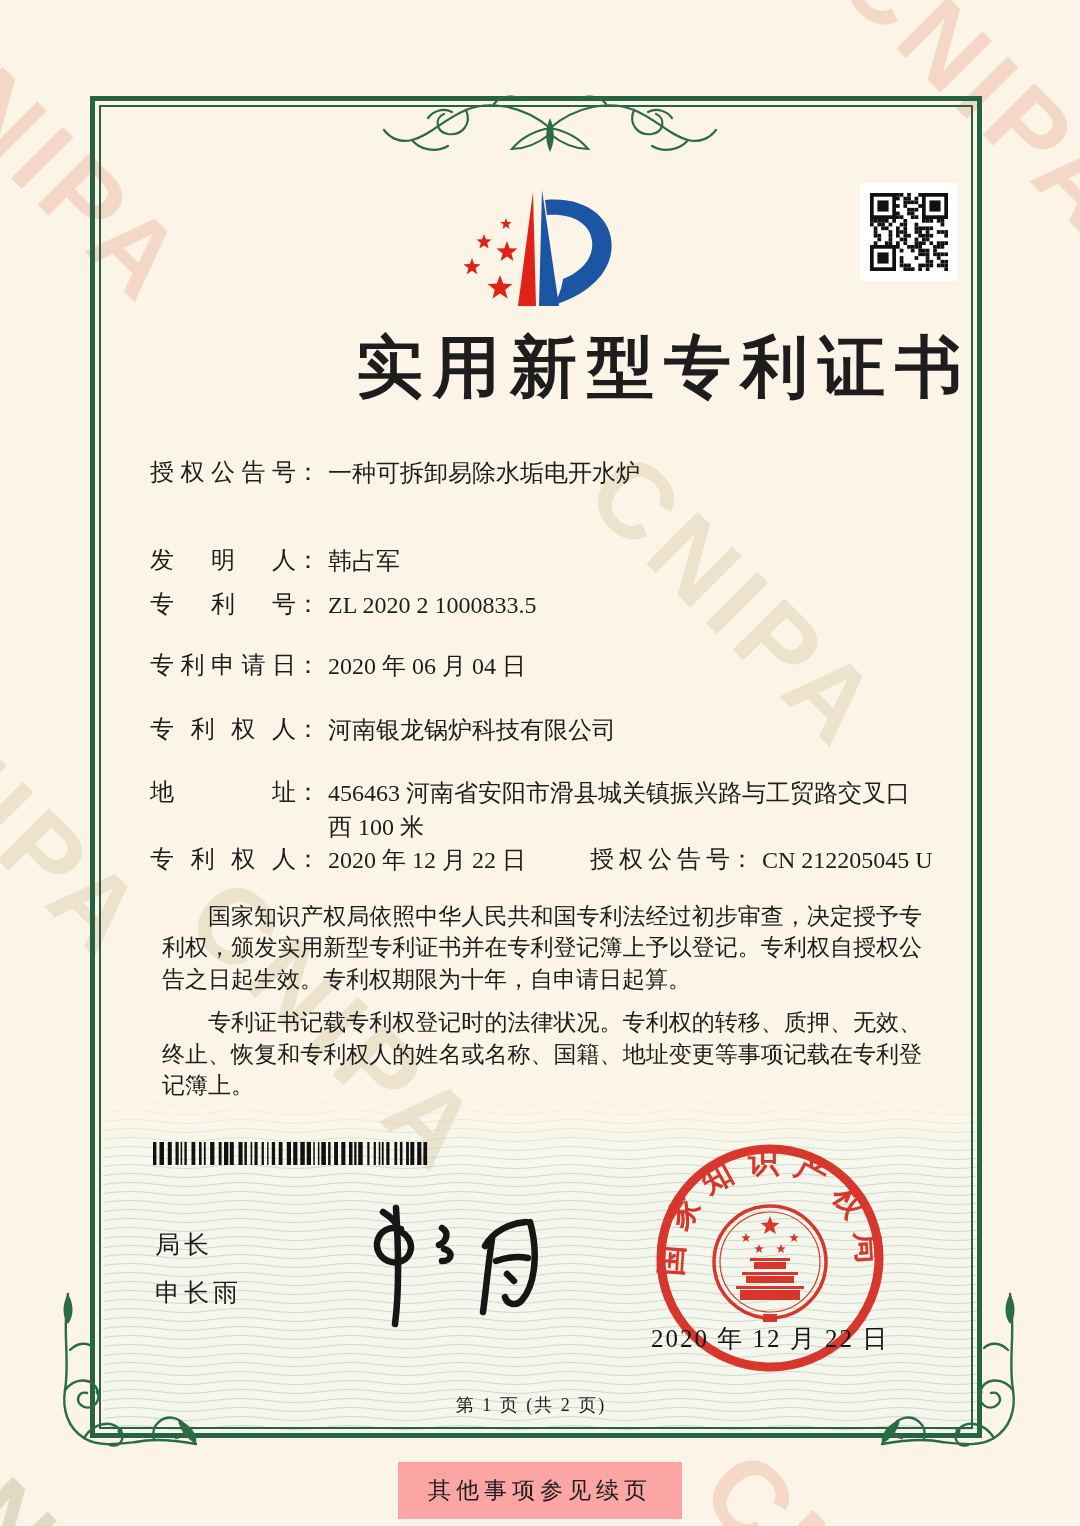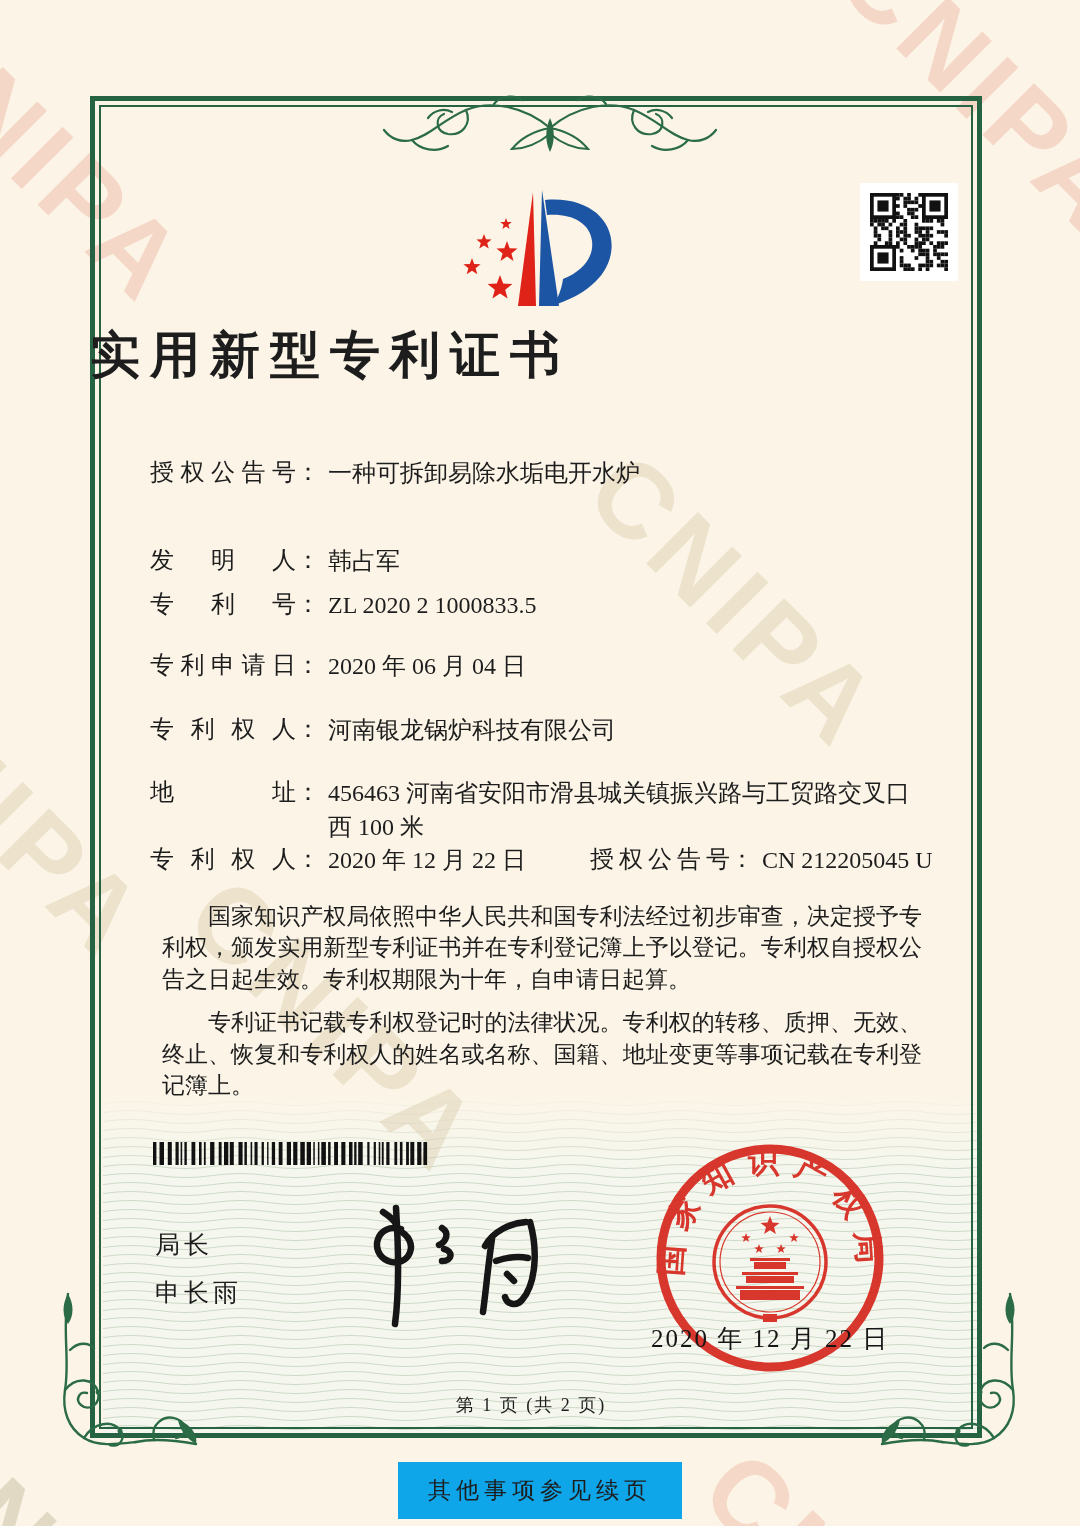--- a/index.html
+++ b/index.html
@@ -26,21 +26,21 @@
   .frame-inner{position:absolute;left:4px;top:4px;right:4px;bottom:4px;
          border:2px solid #266343;}
   .ornament{position:absolute;z-index:2;pointer-events:none;}
 
   
   .content{position:absolute;z-index:3;}
   .cert-no{left:148px;top:192px;font-size:26px;letter-spacing:3px;}
   .logo{left:450px;top:178px;}
   .qr-box{left:860px;top:183px;width:98px;height:98px;background:#fff;
           display:flex;align-items:center;justify-content:center;}
-  .title{left:90px;top:322px;width:882px;text-align:left;font-size:50px;
+  .title{left:90px;top:322px;width:882px;text-align:right;font-size:67px;
          font-weight:bold;letter-spacing:10px;}
 
   .field-row{position:absolute;left:150px;width:790px;font-size:24px;}
   .f-label{display:inline-block;width:146px;text-align:justify;text-align-last:justify;
            vertical-align:top;}
   .f-colon{display:inline-block;vertical-align:top;margin-right:8px;}
   .f-value{display:inline-block;vertical-align:top;line-height:34px;max-width:600px;}
   .field-inline{position:absolute;left:415px;top:0;margin-left:25px;}
 
   .paras{left:150px;top:889px;width:784px;font-size:23px;line-height:31.4px;
@@ -51,21 +51,21 @@
   .dir-title{left:155px;top:1228px;font-family:"Liberation Sans",sans-serif;
              font-size:25px;letter-spacing:4px;font-weight:500;}
   .dir-name{left:155px;top:1276px;font-family:"Liberation Sans",sans-serif;
             font-size:25px;letter-spacing:4px;font-weight:500;text-align:center;}
   .signature{left:325px;top:1200px;}
   .seal{left:650px;top:1142px;}
   .seal-date{left:650px;top:1322px;width:240px;text-align:center;font-size:25px;
              letter-spacing:2px;color:#151515;}
   .page-info{left:90px;top:1393px;width:882px;text-align:center;font-size:18px;
              letter-spacing:2px;}
-  .footer-note{left:50%;top:1462px;transform:translateX(-50%);background:#0ea5e9;
+  .footer-note{left:50%;top:1462px;transform:translateX(-50%);background:#fca5a5;
                padding:13px 30px;font-size:23px;letter-spacing:5px;white-space:nowrap;}
 </style>
 </head>
 <body>
 
 <div class="page">
 
   <div class="wm red" style="left:-45px;top:-15px;">CNIPA</div>
   <div class="wm red" style="left:900px;top:-85px;">CNIPA</div>
   <div class="wm beige" style="left:650px;top:430px;">CNIPA</div>

